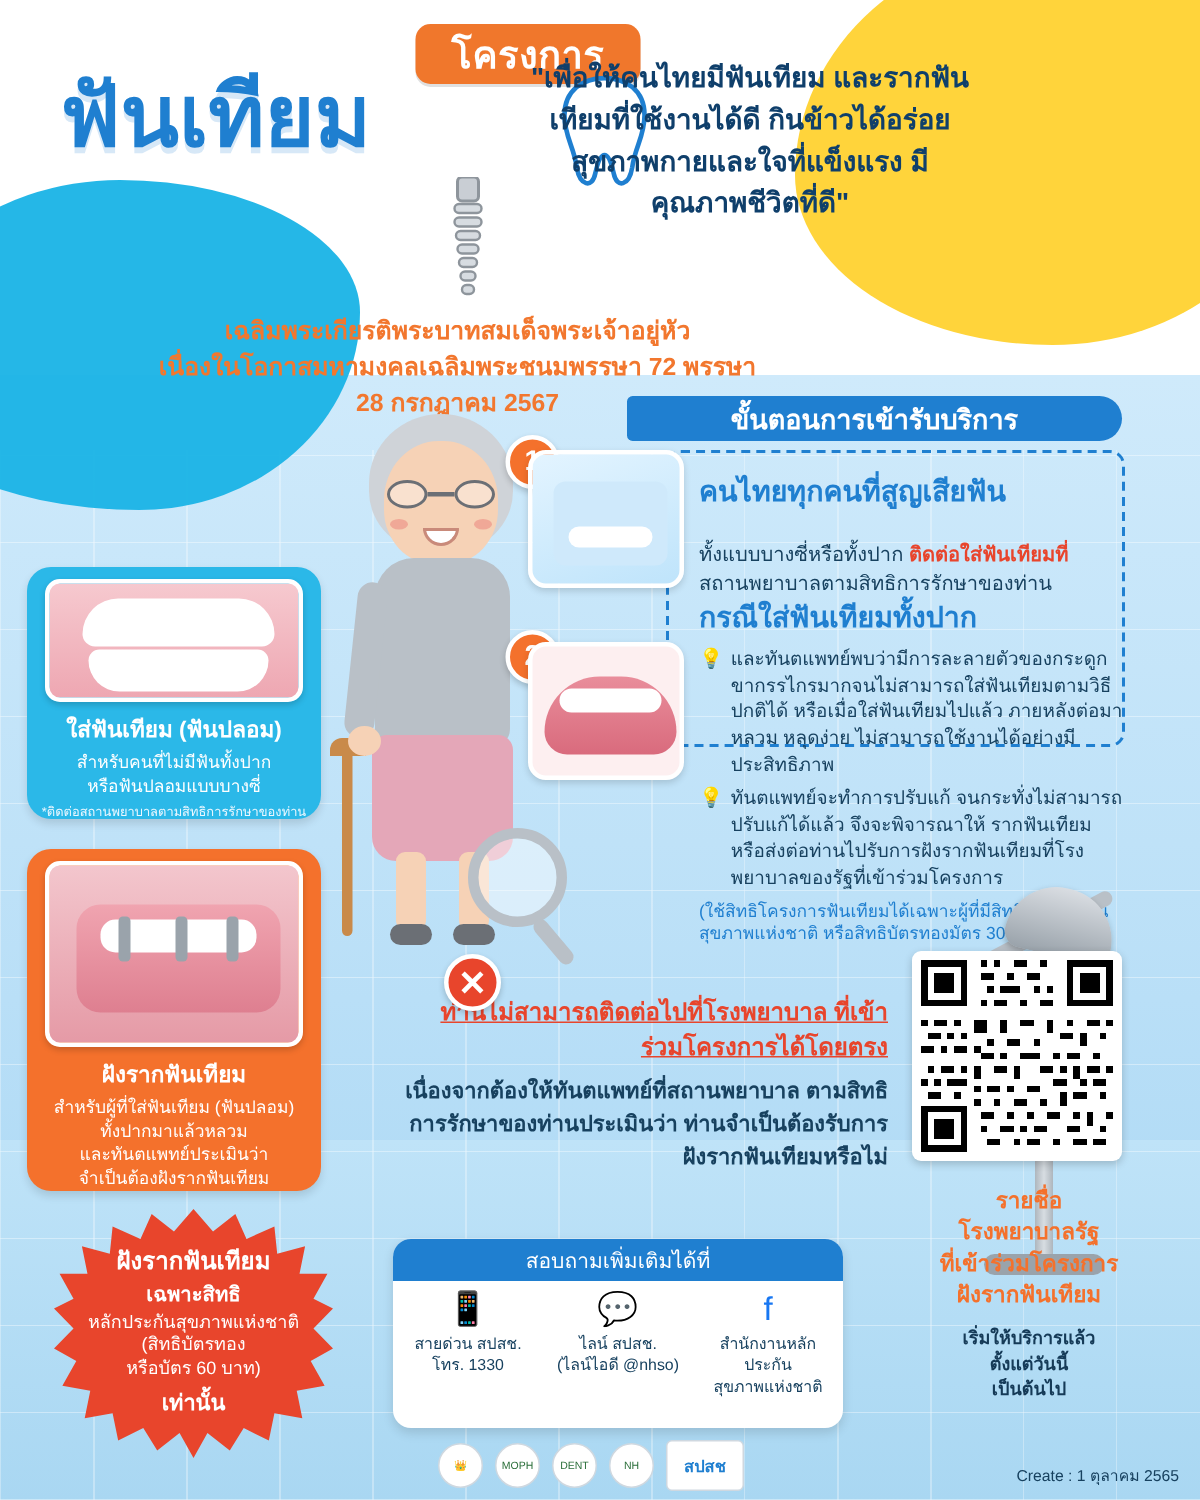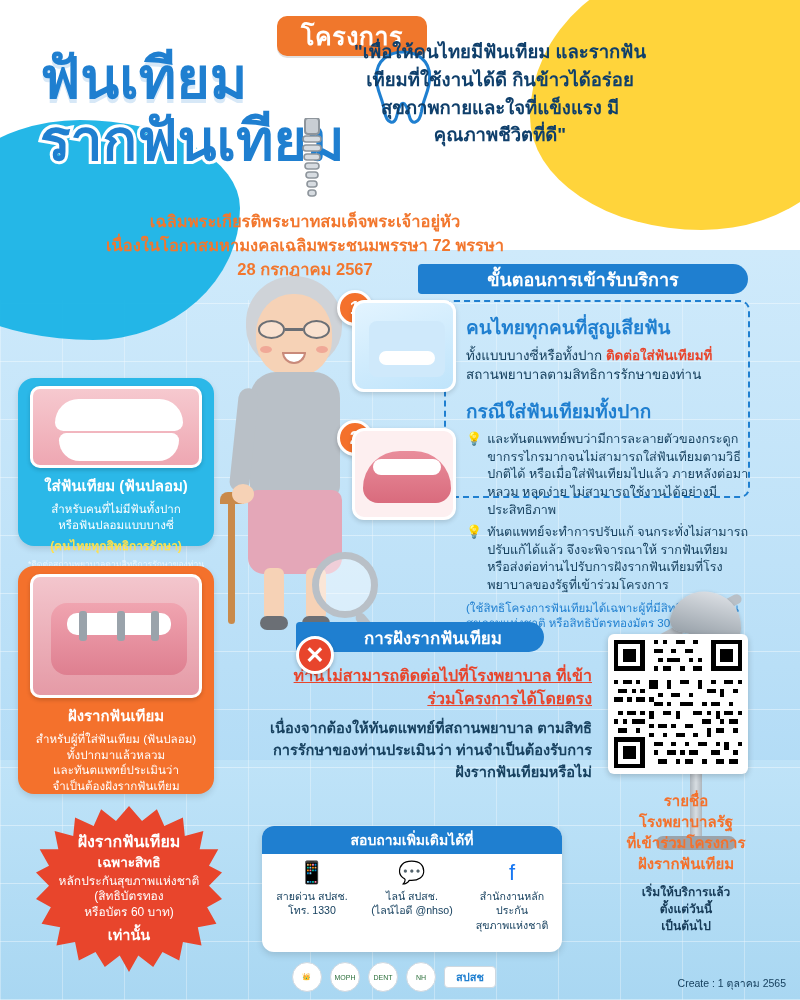--- a/index.html
+++ b/index.html
@@ -63,21 +63,21 @@
 
   .pic-step1 { position:absolute; left:352px; top:300px; width:104px; height:92px;
      background:linear-gradient(160deg,#e3f4ff,#bfe4fb); border-radius:12px; border:3px solid #fff;
      box-shadow:0 2px 5px rgba(0,0,0,.15); overflow:hidden; }
   .pic-step2 { position:absolute; left:352px; top:428px; width:104px; height:92px;
      background:#fdeff0; border-radius:12px; border:3px solid #fff;
      box-shadow:0 2px 5px rgba(0,0,0,.15); overflow:hidden; }
 
   .step1-text { position:absolute; left:466px; top:312px; width:282px; }
   .step1-title { color:#1f7fd0; font-size:19px; font-weight:bold; }
-  .step1-body { color:#17415f; font-size:13.4px; line-height:1.45; margin-top:4px; }
+  .step1-body { color:#17415f; font-size:13.4px; line-height:1.45; margin-top:18px; }
   .step1-body .hl { color:#e8452c; font-weight:bold; }
 
   .step2-text { position:absolute; left:466px; top:396px; width:284px; }
   .step2-title { color:#1f7fd0; font-size:19px; font-weight:bold; }
   .bullet-row { display:flex; gap:5px; margin-top:5px; color:#17415f; font-size:12.6px; line-height:1.4; }
   .bulb { flex:0 0 14px; font-size:13px; line-height:1.2; }
   .note-blue { color:#1f7fd0; font-size:11.6px; line-height:1.35; margin-top:5px; }
 
   
   .warn-header { position:absolute; left:296px; top:622px; width:248px; height:30px;
@@ -125,21 +125,21 @@
      align-items:center; justify-content:center; color:#fff; text-align:center; }
   .bt1 { font-size:16px; font-weight:bold; line-height:1.25; }
   .bt2 { font-size:13.5px; font-weight:bold; line-height:1.3; margin-top:2px;}
   .bt3 { font-size:12px; line-height:1.3; margin-top:2px;}
   .bt4 { font-size:14.5px; font-weight:bold; margin-top:2px;}
 
   
   .contact { position:absolute; left:262px; top:826px; width:300px; height:126px;
      background:#fff; border-radius:12px; box-shadow:0 3px 7px rgba(0,0,0,.13); }
   .contact-head { height:28px; background:#1f7fd0; border-radius:12px 12px 0 0; color:#fff;
-     font-size:14px; font-weight:bold; display:flex; align-items:center; justify-content:center; }
+     font-size:14px; font-weight:normal; display:flex; align-items:center; justify-content:center; }
   .contact-row { display:flex; }
   .contact-item { flex:1; text-align:center; padding:8px 4px 2px; }
   .ci-ic { font-size:22px; line-height:1; color:#111; }
   .ci-ic.line { color:#06c755; }
   .ci-ic.fb { color:#1877f2; }
   .ci-tx { font-size:10.6px; color:#17415f; line-height:1.35; margin-top:5px; }
 
   
   .qr-box { position:absolute; left:608px; top:634px; width:140px; height:140px;
      background:#fff; padding:6px; border-radius:6px; box-shadow:0 2px 6px rgba(0,0,0,.2); }
@@ -157,21 +157,21 @@
      color:#f4712c; font-size:15px; font-weight:bold; line-height:1.4; z-index:4; }
   .hosp-dark { position:absolute; left:586px; top:884px; width:200px; text-align:center;
      color:#153a57; font-size:12px; font-weight:bold; line-height:1.4; z-index:4; }
 
   
   .logos { position:absolute; left:292px; top:960px; width:230px; height:34px;
      display:flex; align-items:center; gap:8px; }
   .logo { width:30px; height:30px; border-radius:50%; background:#fff;
      border:1px solid #cfd8e0; display:flex; align-items:center; justify-content:center;
      font-size:7px; color:#2b6f3a; overflow:hidden; }
-  .logo.sps { width:52px; height:22px; border-radius:4px; background:#fff; color:#1f7fd0;
+  .logo.sps { width:52px; height:34px; border-radius:4px; background:#fff; color:#1f7fd0;
      font-size:11px; font-weight:bold; }
   .create-date { position:absolute; right:14px; bottom:8px; color:#17415f; font-size:10.5px; }
 
   
   .woman { position:absolute; left:208px; top:268px; width:170px; height:380px; }
   .w-hair { position:absolute; left:38px; top:8px; width:96px; height:92px;
      background:#cfd3d8; border-radius:50% 50% 44% 44%; }
   .w-face { position:absolute; left:48px; top:26px; width:76px; height:82px;
      background:#f6d2b6; border-radius:48% 48% 44% 44%; }
   .w-glasses { position:absolute; left:50px; top:52px; width:72px; height:20px; }
@@ -232,21 +232,20 @@
   <div class="bg-bottom"></div>
   <div class="tile-lines"></div>
   <div class="yellow-blob"></div>
   <div class="cyan-blob"></div>
 
   <div class="header">
     <div class="kong-badge">โครงการ</div>
 
     <div class="title-block">
       <div class="title1">ฟันเทียม</div>
-      <div class="title2">รากฟันเทียม</div>
     </div>
 
     <div class="tooth-icon">
       <svg viewBox="0 0 60 76">
         <path d="M30 2C16 2 4 10 4 26c0 14 6 20 8 34 2 12 10 14 12 4 2-9 4-12 6-12s4 3 6 12c2 10 10 8 12-4 2-14 8-20 8-34C56 10 44 2 30 2z" fill="#ffffff" stroke="#1f7fd0" stroke-width="3"></path>
       </svg>
     </div>
 
     <div class="implant-icon">
       <svg viewBox="0 0 40 82" width="40" height="82">
@@ -319,37 +318,35 @@
       <span class="bulb">💡</span>
       <span>และทันตแพทย์พบว่ามีการละลายตัวของกระดูกขากรรไกรมากจนไม่สามารถใส่ฟันเทียมตามวิธีปกติได้ หรือเมื่อใส่ฟันเทียมไปแล้ว ภายหลังต่อมา หลวม หลุดง่าย ไม่สามารถใช้งานได้อย่างมีประสิทธิภาพ</span>
     </div>
     <div class="bullet-row">
       <span class="bulb">💡</span>
       <span>ทันตแพทย์จะทำการปรับแก้ จนกระทั่งไม่สามารถปรับแก้ได้แล้ว จึงจะพิจารณาให้ รากฟันเทียม หรือส่งต่อท่านไปรับการฝังรากฟันเทียมที่โรงพยาบาลของรัฐที่เข้าร่วมโครงการ</span>
     </div>
     <div class="note-blue">(ใช้สิทธิโครงการฟันเทียมได้เฉพาะผู้ที่มีสิทธิหลักประกันสุขภาพแห่งชาติ หรือสิทธิบัตรทองมัตร 30 บาท เท่านั้น)</div>
   </div>
 
-  <div class="warn-header">การฝังรากฟันเทียม</div>
   <div class="x-circle">✕</div>
   <div class="warn-body">
     <div class="warn-red">ท่านไม่สามารถติดต่อไปที่โรงพยาบาล ที่เข้าร่วมโครงการได้โดยตรง</div>
     <div class="warn-dark">เนื่องจากต้องให้ทันตแพทย์ที่สถานพยาบาล ตามสิทธิการรักษาของท่านประเมินว่า ท่านจำเป็นต้องรับการฝังรากฟันเทียมหรือไม่</div>
   </div>
 
   <div class="card-denture"></div>
   <div class="photo-denture">
     <div class="denture-art-top"></div>
       <div class="denture-art-bot"></div>
   </div>
   <div class="card-denture-text">
     <div class="cd-title">ใส่ฟันเทียม (ฟันปลอม)</div>
     <div class="cd-body" style="white-space:pre-line">สำหรับคนที่ไม่มีฟันทั้งปาก
 หรือฟันปลอมแบบบางซี่</div>
-    <div class="cd-hl">(คนไทยทุกสิทธิการรักษา)</div>
     <div class="cd-foot">*ติดต่อสถานพยาบาลตามสิทธิการรักษาของท่าน</div>
   </div>
 
   <div class="card-implant"></div>
   <div class="photo-implant">
     <div class="implant-art"></div>
     <div class="implant-screw" style="left:46px"></div>
     <div class="implant-screw" style="left:84px"></div>
     <div class="implant-screw" style="left:118px"></div>
   </div>

